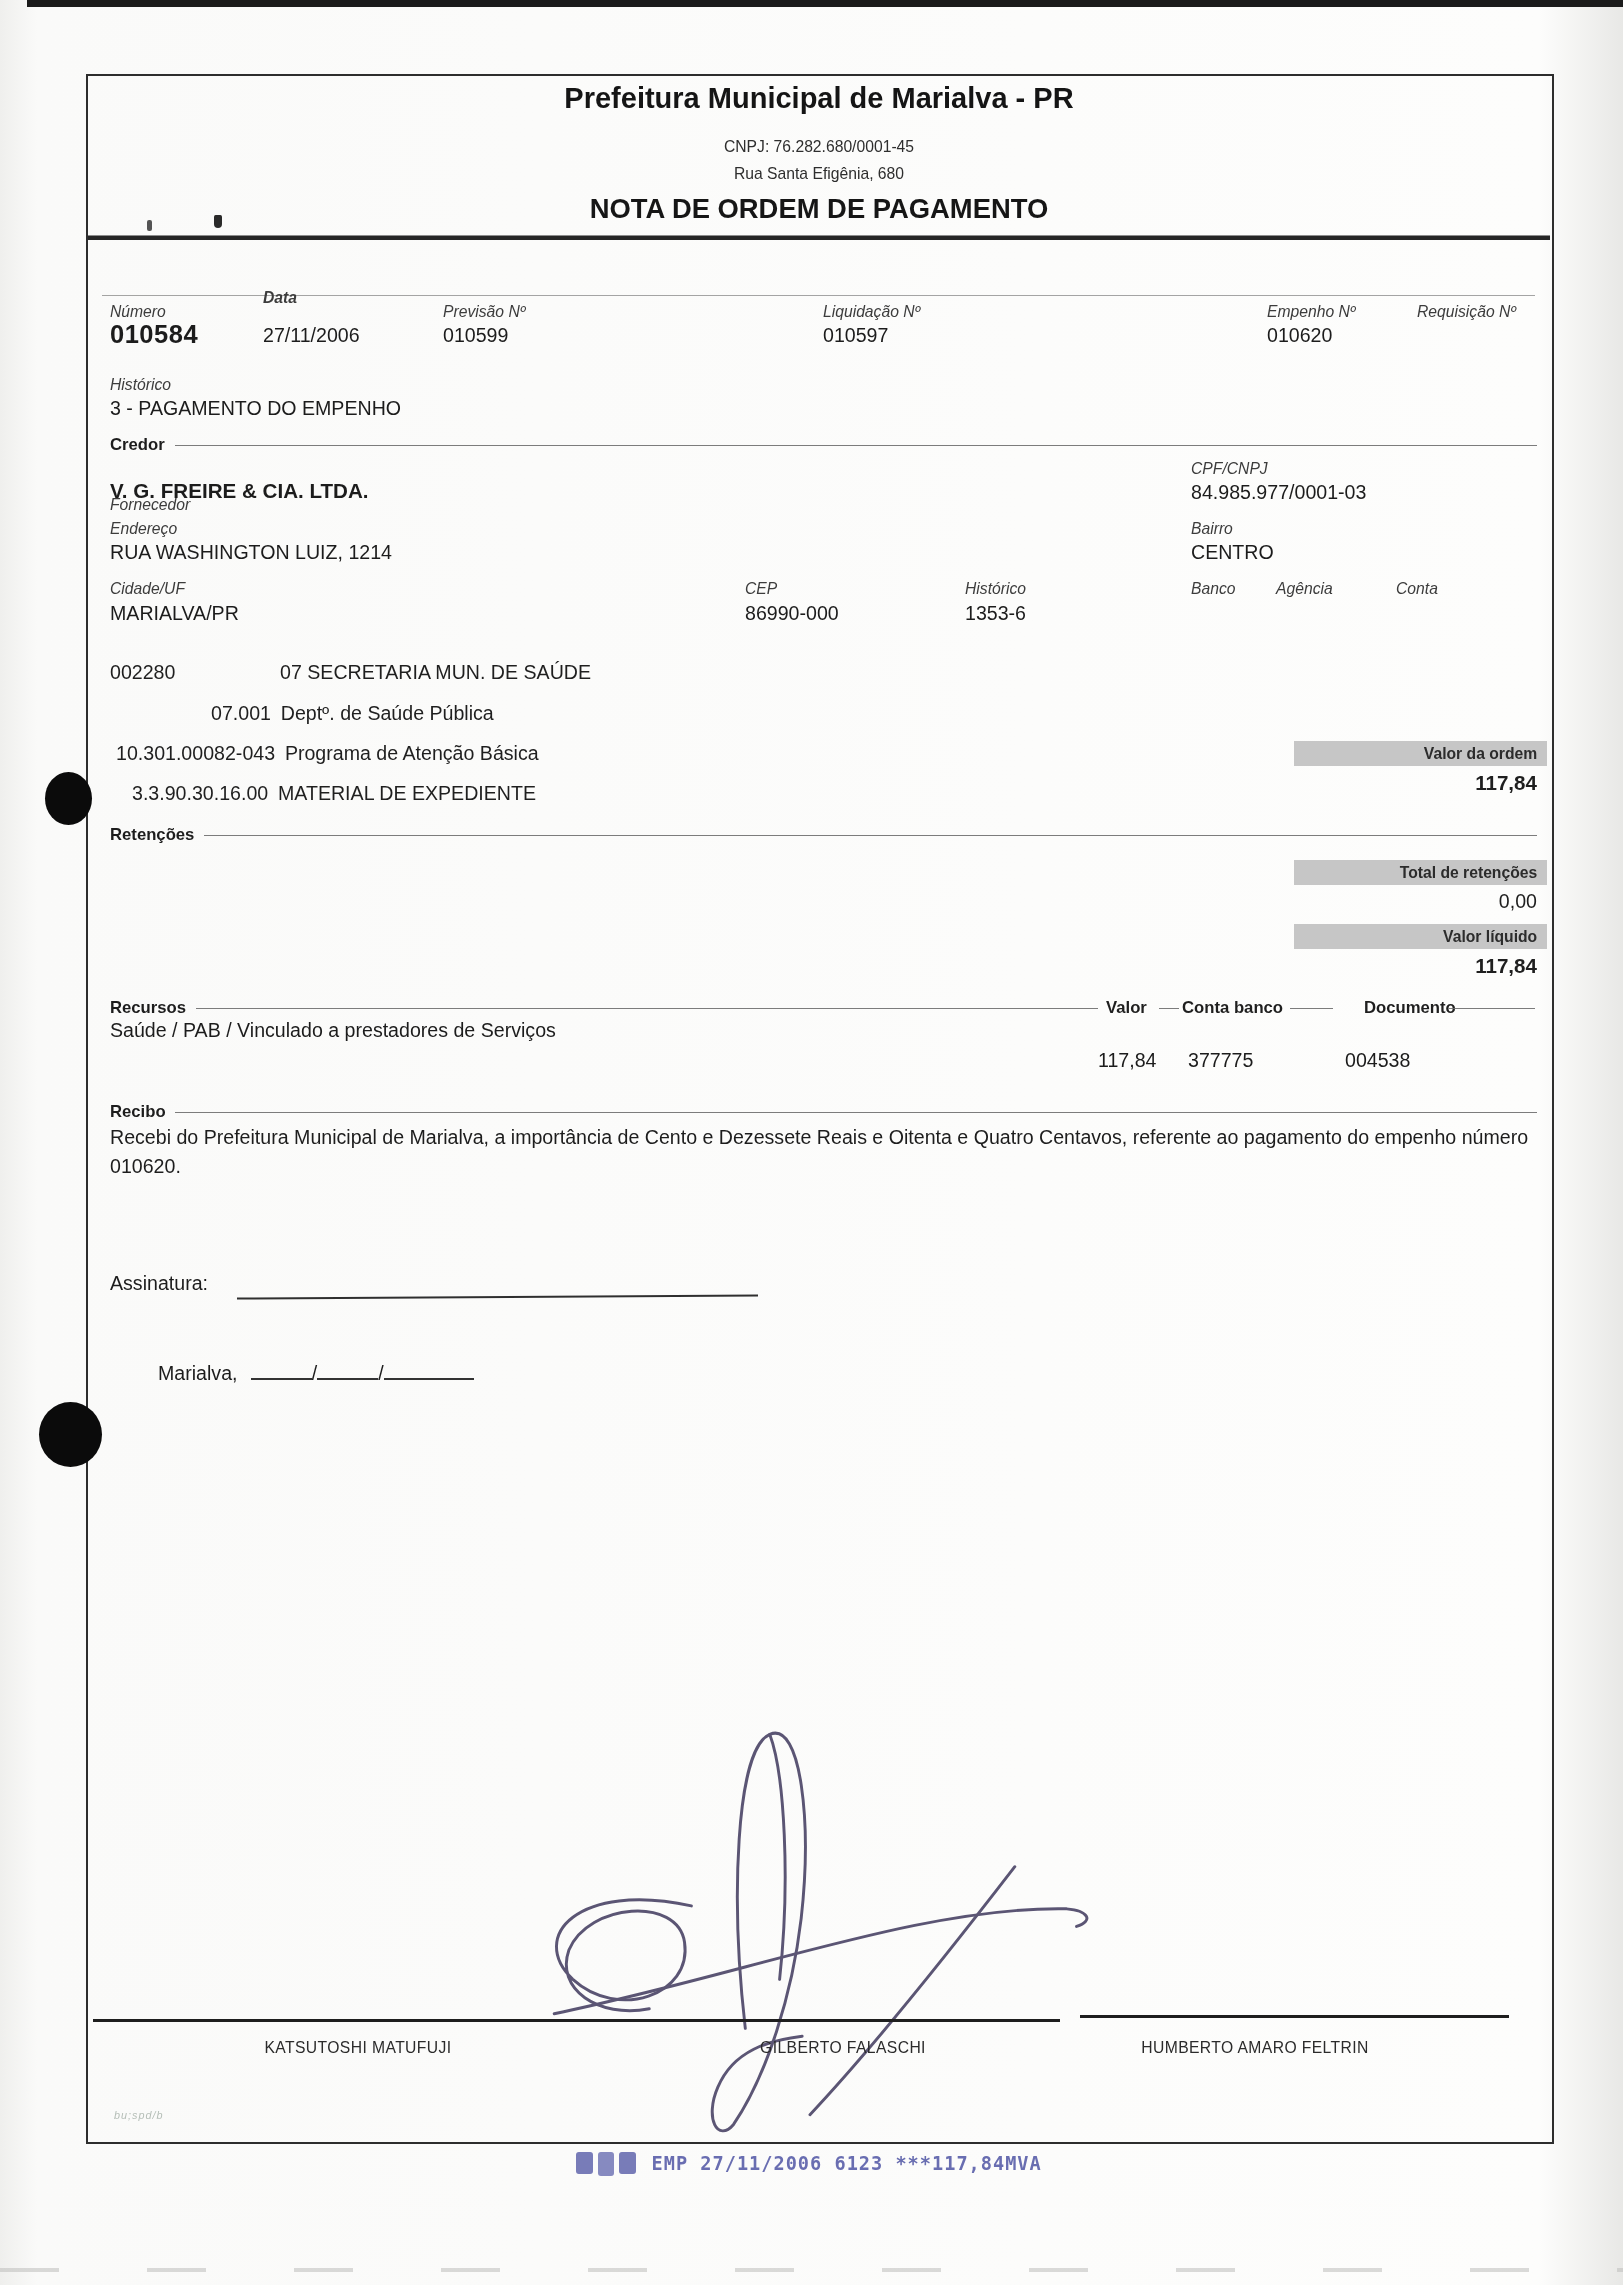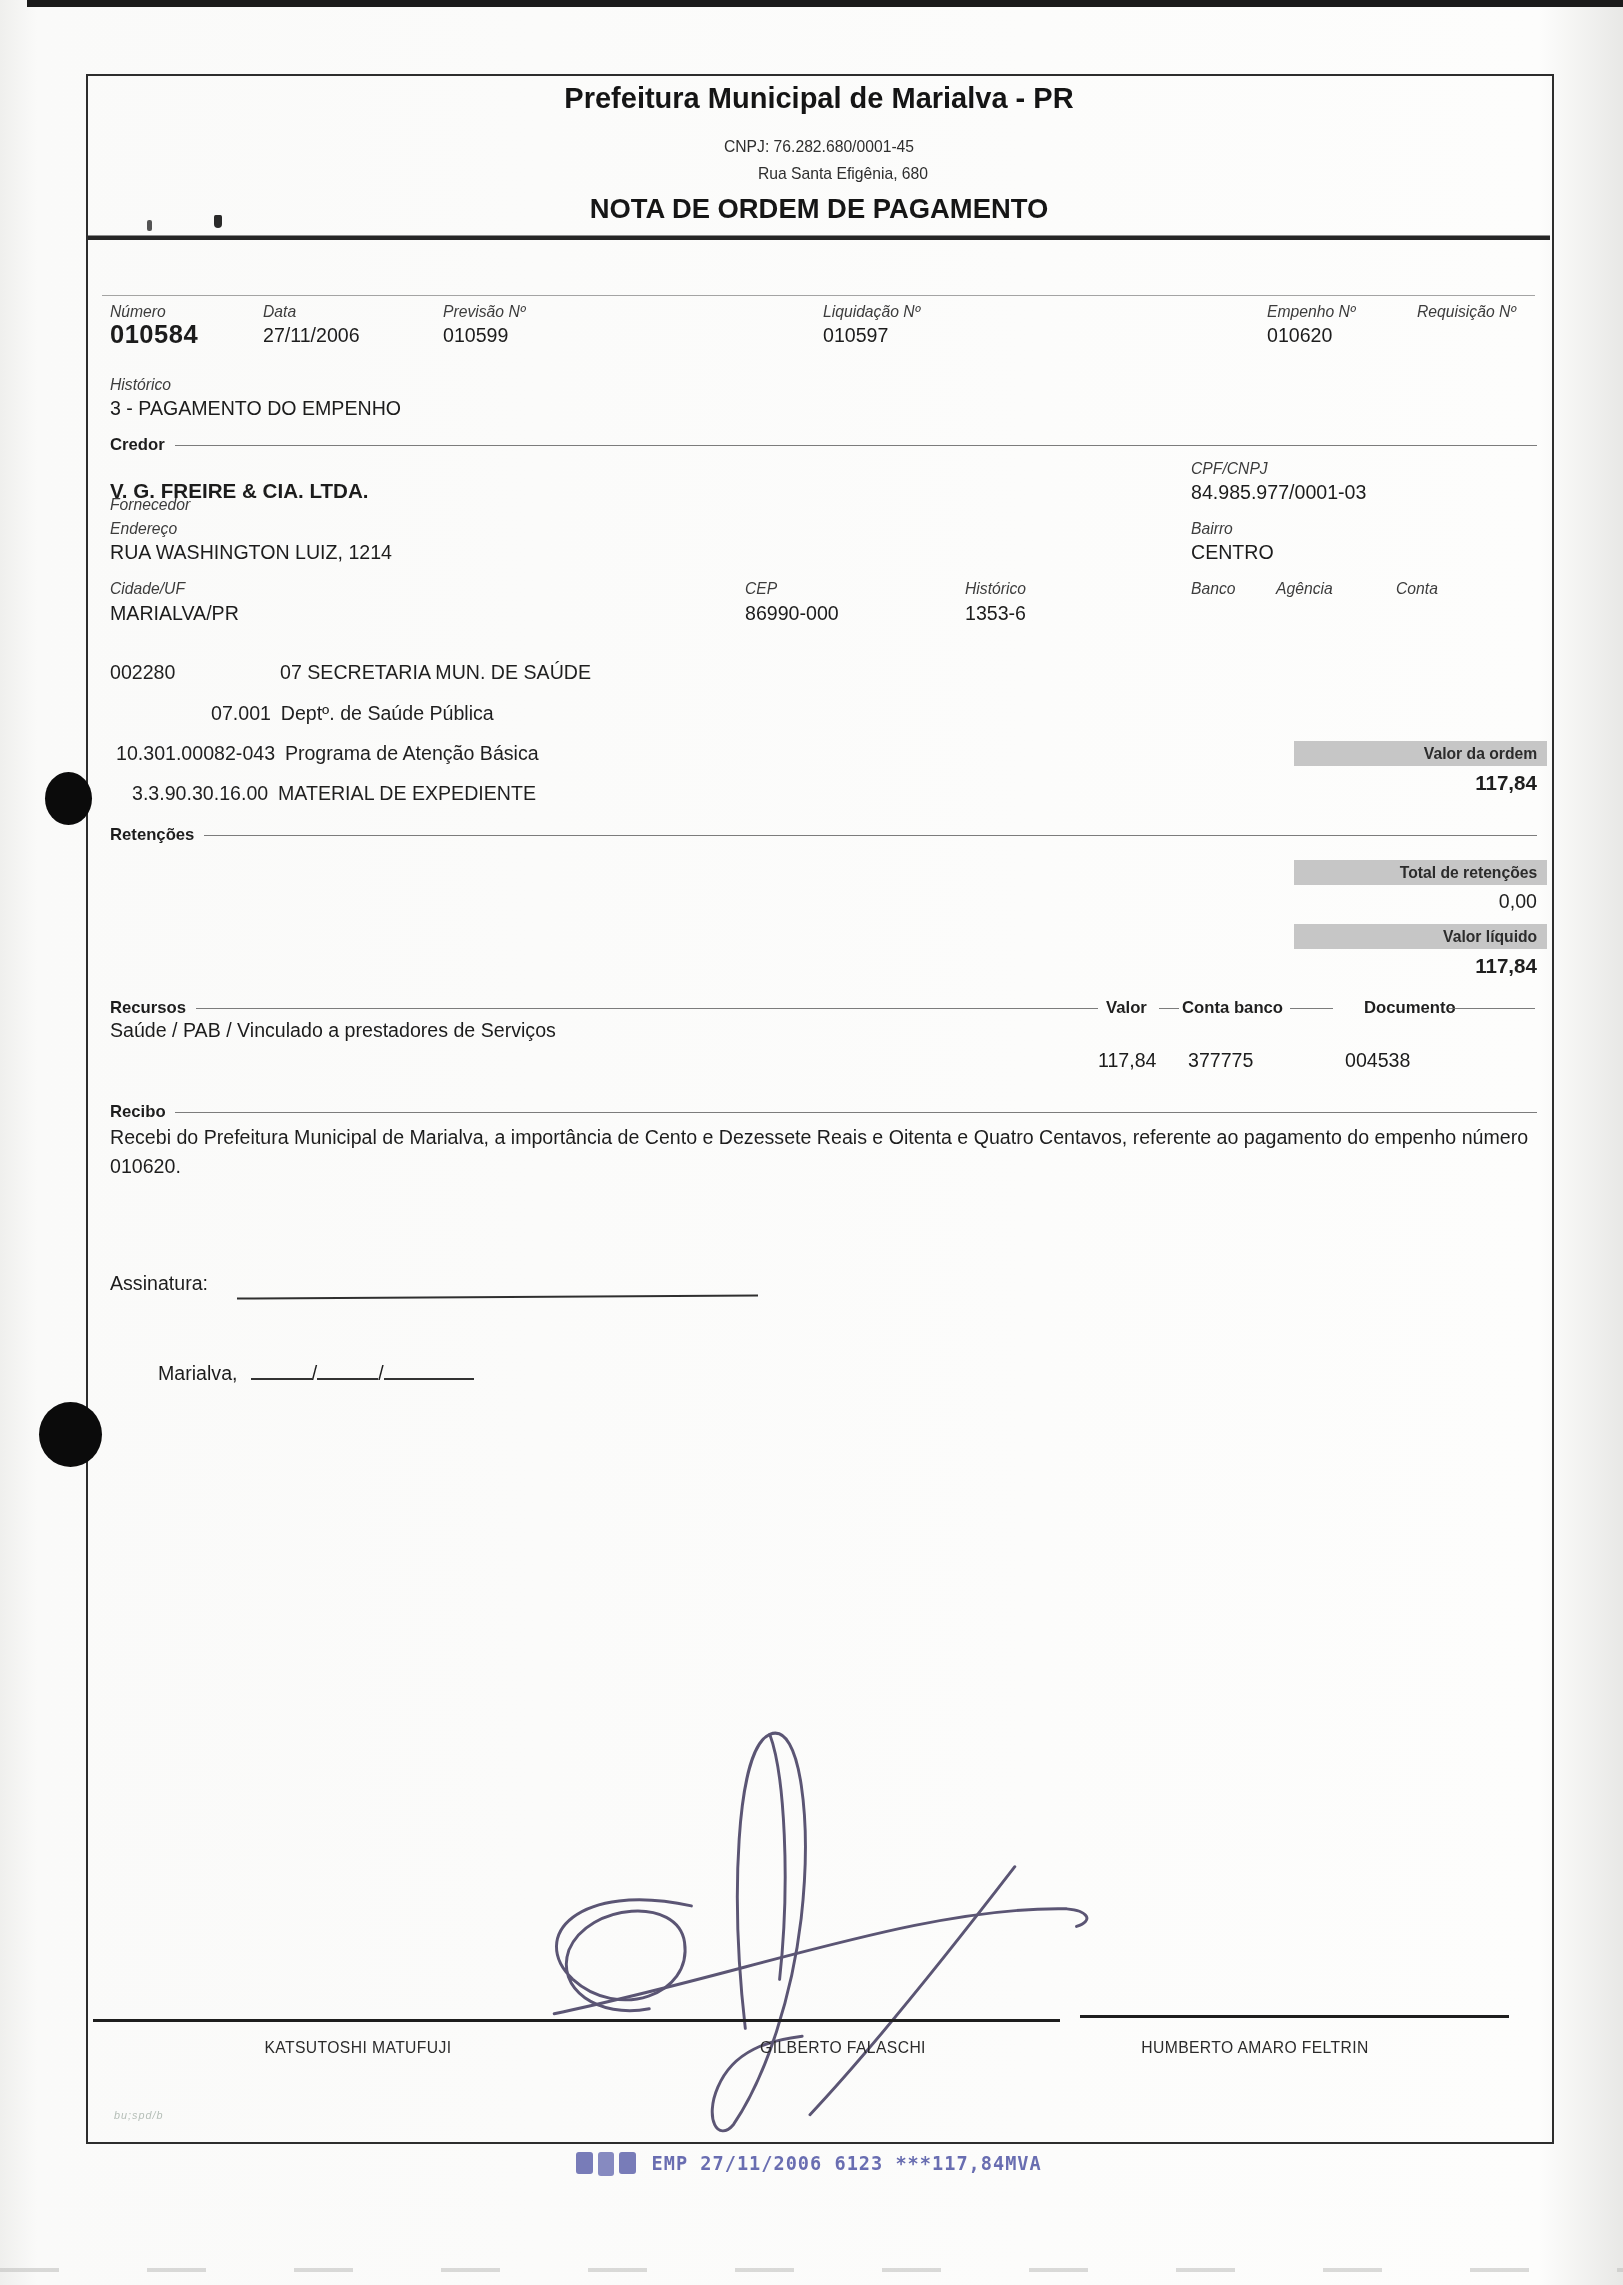--- a/index.html
+++ b/index.html
@@ -51,33 +51,33 @@
 </head>
 <body>
 
 <div class="page">
 
   <div class="a topbar"></div>
   <div class="a doc"></div>
 
   <div class="a org center">Prefeitura Municipal de Marialva - PR</div>
   <div class="a sub center" style="top:138px;">CNPJ: 76.282.680/0001-45</div>
-  <div class="a sub center" style="top:165px;padding-left:24px;">Rua Santa Efigênia, 680</div>
+  <div class="a sub center" style="top:165px;">Rua Santa Efigênia, 680</div>
   <div class="a doctitle center">NOTA DE ORDEM DE PAGAMENTO</div>
   <div class="a titlerule"></div>
 
   <div class="a artifact" style="left:147px;top:220px;width:4.9px;height:10.8px;border-radius:2px;opacity:.8;"></div>
   <div class="a artifact" style="left:214px;top:215px;width:7.8px;height:12.7px;border-radius:2px 2px 4.9px 4.9px;"></div>
 
   <div class="a thinrule" style="left:102px;top:295px;width:1433px;"></div>
 
   <div class="a lbl" style="left:110px;top:303px;">Número</div>
   <div class="a val big" style="left:110px;top:320px;">010584</div>
 
-  <div class="a lbl" style="left:263px;top:303px;">Data</div>
+  <div class="a lbl" style="left:263px;top:289px;font-weight:bold;">Data</div>
   <div class="a val" style="left:263px;top:324px;">27/11/2006</div>
 
   <div class="a lbl" style="left:443px;top:303px;">Previsão Nº</div>
   <div class="a val" style="left:443px;top:324px;">010599</div>
 
   <div class="a lbl" style="left:823px;top:303px;">Liquidação Nº</div>
   <div class="a val" style="left:823px;top:324px;">010597</div>
 
   <div class="a lbl" style="left:1267px;top:303px;">Empenho Nº</div>
   <div class="a val" style="left:1267px;top:324px;">010620</div>

